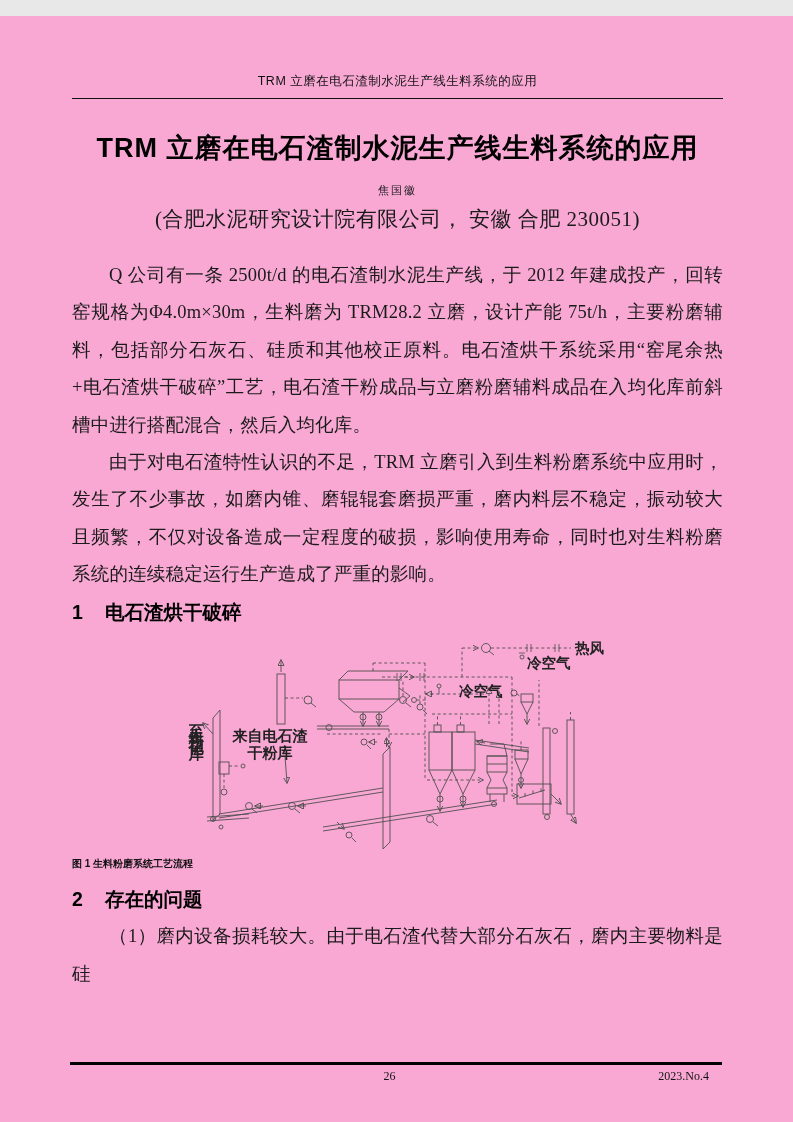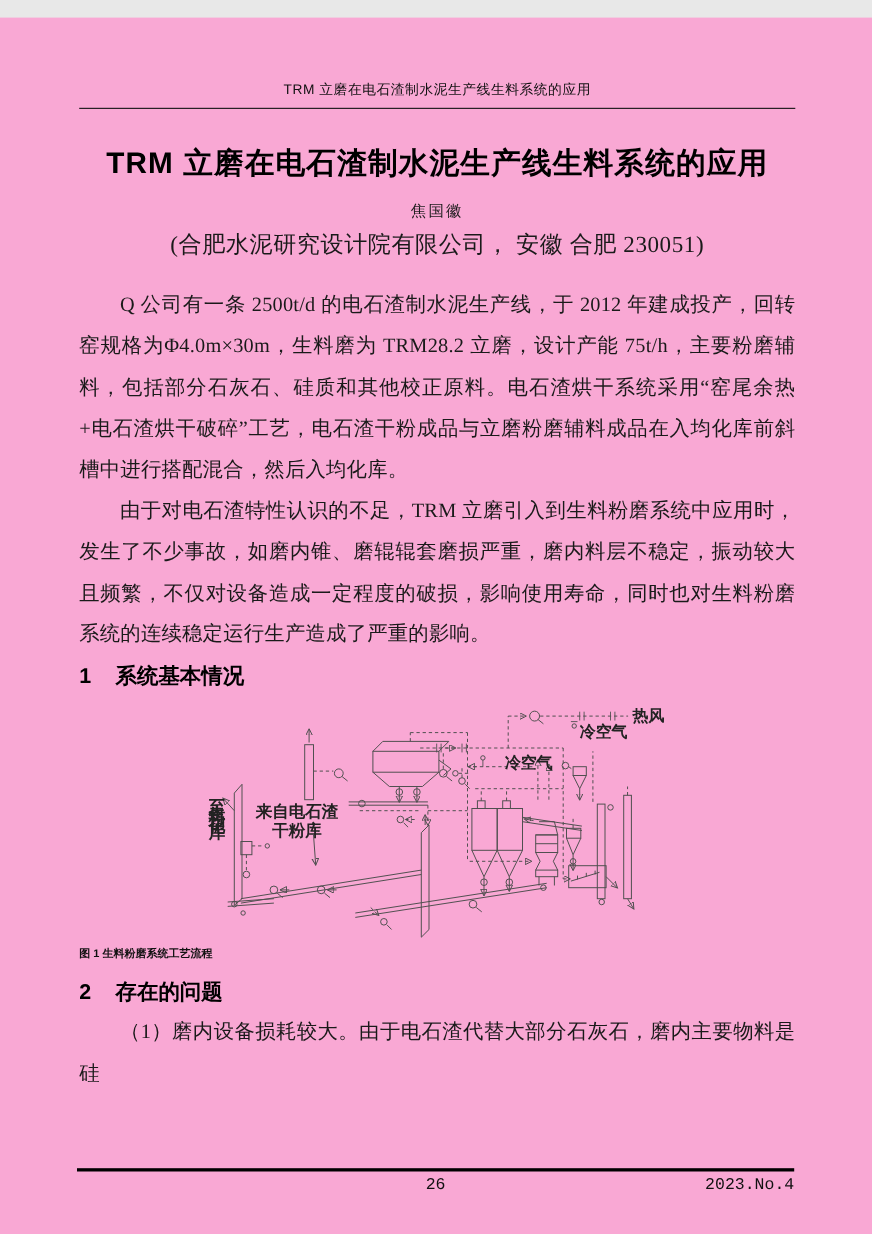--- a/index.html
+++ b/index.html
@@ -28,21 +28,21 @@
     text-align:center;
     font-size:27px;
     font-weight:bold;
     letter-spacing:1px;
     font-family:"Liberation Sans","DejaVu Sans",sans-serif;
     color:#000;
   }
   .author{
     margin-top:17px;
     text-align:center;
-    font-size:14px;
+    font-size:11px;
     letter-spacing:2px;
   }
   .affiliation{
     margin-top:7px;
     text-align:center;
     font-size:21px;
     letter-spacing:.5px;
   }
 
   .body-block{margin-top:24px;}
@@ -95,23 +95,23 @@
     margin-top:6px;
     color:#111;
   }
 
   
   .footer-rule{
     position:absolute;left:70px;right:71px;top:1046px;
     border:none;border-top:3px solid #000;margin:0;
   }
   .footer-row{
-    position:absolute;left:70px;right:71px;top:1053px;
-    font-family:Liberation Mono, monospace;
-    font-size:15px;color:#111;
+    position:absolute;left:70px;right:84px;top:1053px;
+    font-family:Liberation Serif, serif;
+    font-size:12px;color:#111;
   }
   .footer-row .page-num{display:block;text-align:center;}
   .footer-row .issue{position:absolute;right:0;top:0;}
 
   
   .d path,.d line,.d polyline,.d polygon,.d rect,.d circle{
     stroke:#4f4f4f;fill:none;stroke-width:0.9;
   }
   .d .dash{stroke-dasharray:3 2.6;}
   .d .valve{stroke-width:0.8;}
@@ -126,21 +126,21 @@
     <hr class="head-rule">
 
     <h1 class="article-title">TRM 立磨在电石渣制水泥生产线生料系统的应用</h1>
     <div class="author">焦国徽</div>
     <div class="affiliation">(合肥水泥研究设计院有限公司， 安徽  合肥  230051)</div>
 
     <div class="body-block">
       <p>Q 公司有一条 2500t/d 的电石渣制水泥生产线，于 2012 年建成投产，回转窑规格为Φ4.0m×30m，生料磨为 TRM28.2 立磨，设计产能 75t/h，主要粉磨辅料，包括部分石灰石、硅质和其他校正原料。电石渣烘干系统采用“窑尾余热+电石渣烘干破碎”工艺，电石渣干粉成品与立磨粉磨辅料成品在入均化库前斜槽中进行搭配混合，然后入均化库。</p>
       <p>由于对电石渣特性认识的不足，TRM 立磨引入到生料粉磨系统中应用时，发生了不少事故，如磨内锥、磨辊辊套磨损严重，磨内料层不稳定，振动较大且频繁，不仅对设备造成一定程度的破损，影响使用寿命，同时也对生料粉磨系统的连续稳定运行生产造成了严重的影响。</p>
 
-      <h2 class="sec"><span class="sec-num">1</span><span>系统基本情况</span></h2>
+      <h2 class="sec"><span class="sec-num">1</span><span>电石渣烘干破碎</span></h2>
 
     </div>
 
     <div class="fig-wrap">
       <div class="fig-canvas">
         <svg class="d" width="455" height="215" viewBox="0 0 455 215">
           <defs>
             <marker id="ar" markerWidth="7" markerHeight="7" refX="5.5" refY="3" orient="auto" markerUnits="userSpaceOnUse">
               <path d="M0,0 L6,3 L0,6 Z" fill="#4f4f4f" stroke="none"></path>
             </marker>

